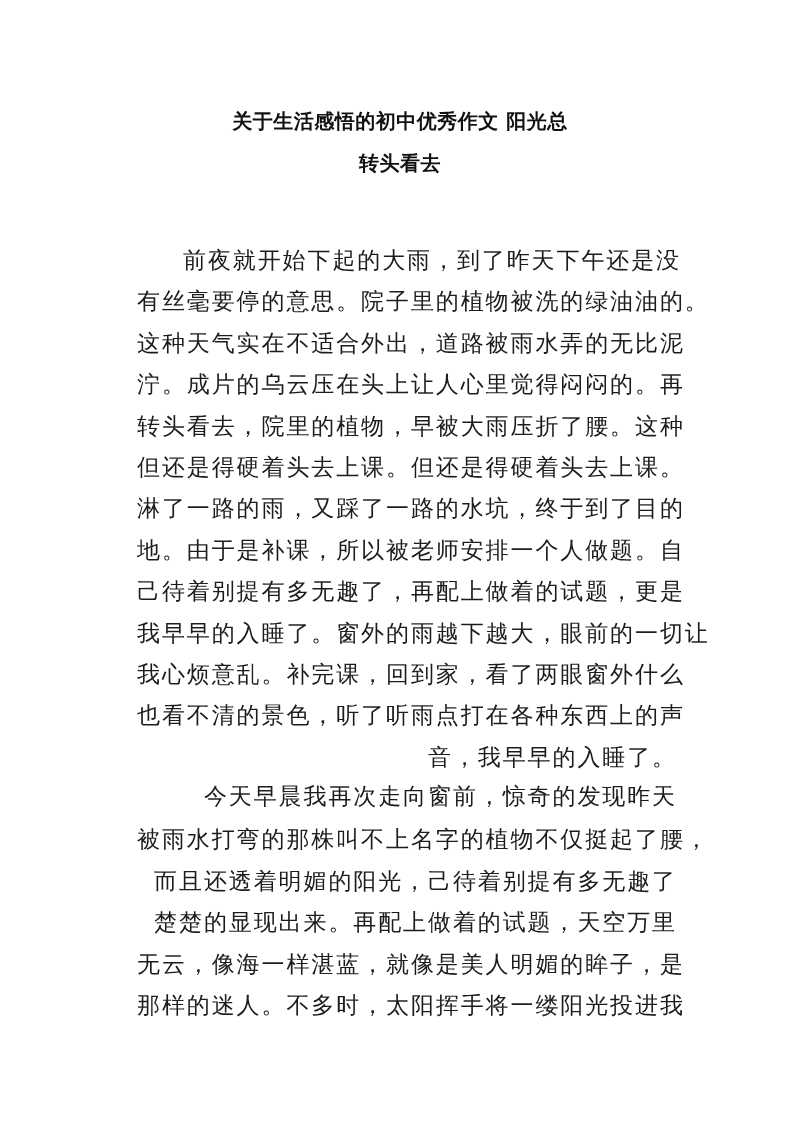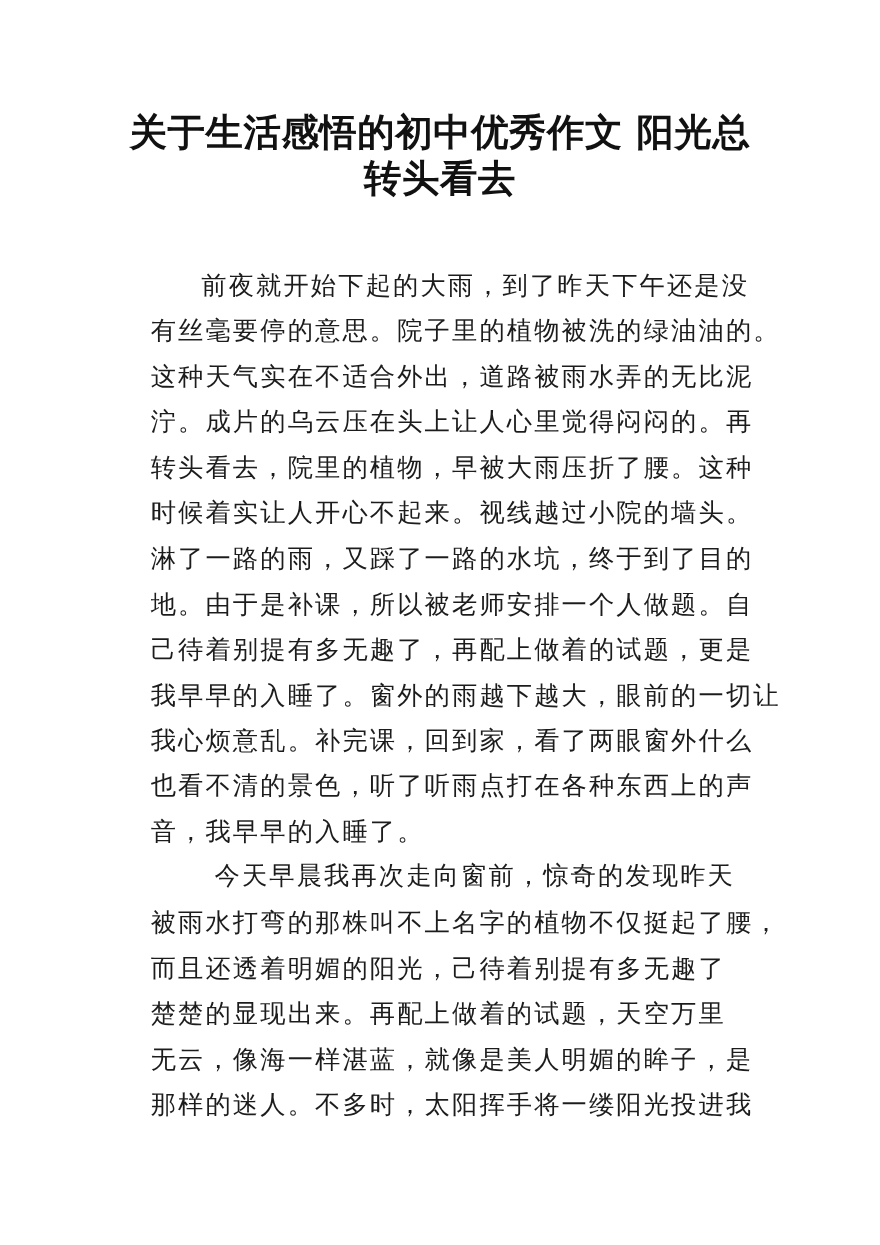--- a/index.html
+++ b/index.html
@@ -24,37 +24,38 @@
       background: #ffffff;
     }
     .title {
       position: absolute;
       left: 100px;
       top: 100px;
       width: 600px;
       text-align: center;
       font-family: "DejaVu Sans", "Liberation Sans", sans-serif;
       font-weight: bold;
-      font-size: 34px;
+      font-size: 20px;
       line-height: 42px;
       color: #111111;
       letter-spacing: 0.5px;
     }
     .title .line {
       display: block;
       white-space: nowrap;
     }
     .body-text {
       position: absolute;
       left: 137px;
       top: 240px;
       width: 540px;
       font-size: 23px;
       line-height: 41.4px;
       color: #1c1c1c;
+      text-align: right;
     }
     .body-text .line {
       display: block;
       white-space: nowrap;
       height: 41.4px;
       letter-spacing: 1.9px;
     }
     .body-text .line.indent {
       padding-left: 46px;
     }
@@ -73,21 +74,21 @@
     <span class="line">转头看去</span>
   </div>
 
   <div class="body-text">
     <div>
       <span class="line indent">前夜就开始下起的大雨，到了昨天下午还是没</span>
       <span class="line">有丝毫要停的意思。院子里的植物被洗的绿油油的。</span>
       <span class="line">这种天气实在不适合外出，道路被雨水弄的无比泥</span>
       <span class="line">泞。成片的乌云压在头上让人心里觉得闷闷的。再</span>
       <span class="line">转头看去，院里的植物，早被大雨压折了腰。这种</span>
-      <span class="line">时候着实让人开心不起来。视线越过小院的墙头。</span>
+      <span class="line">但还是得硬着头去上课。但还是得硬着头去上课。</span>
       <span class="line">淋了一路的雨，又踩了一路的水坑，终于到了目的</span>
       <span class="line">地。由于是补课，所以被老师安排一个人做题。自</span>
       <span class="line">己待着别提有多无趣了，再配上做着的试题，更是</span>
       <span class="line">我早早的入睡了。窗外的雨越下越大，眼前的一切让</span>
       <span class="line">我心烦意乱。补完课，回到家，看了两眼窗外什么</span>
       <span class="line">也看不清的景色，听了听雨点打在各种东西上的声</span>
       <span class="line">音，我早早的入睡了。</span>
     </div>
     <div>
       <span class="line indent2">今天早晨我再次走向窗前，惊奇的发现昨天</span>

